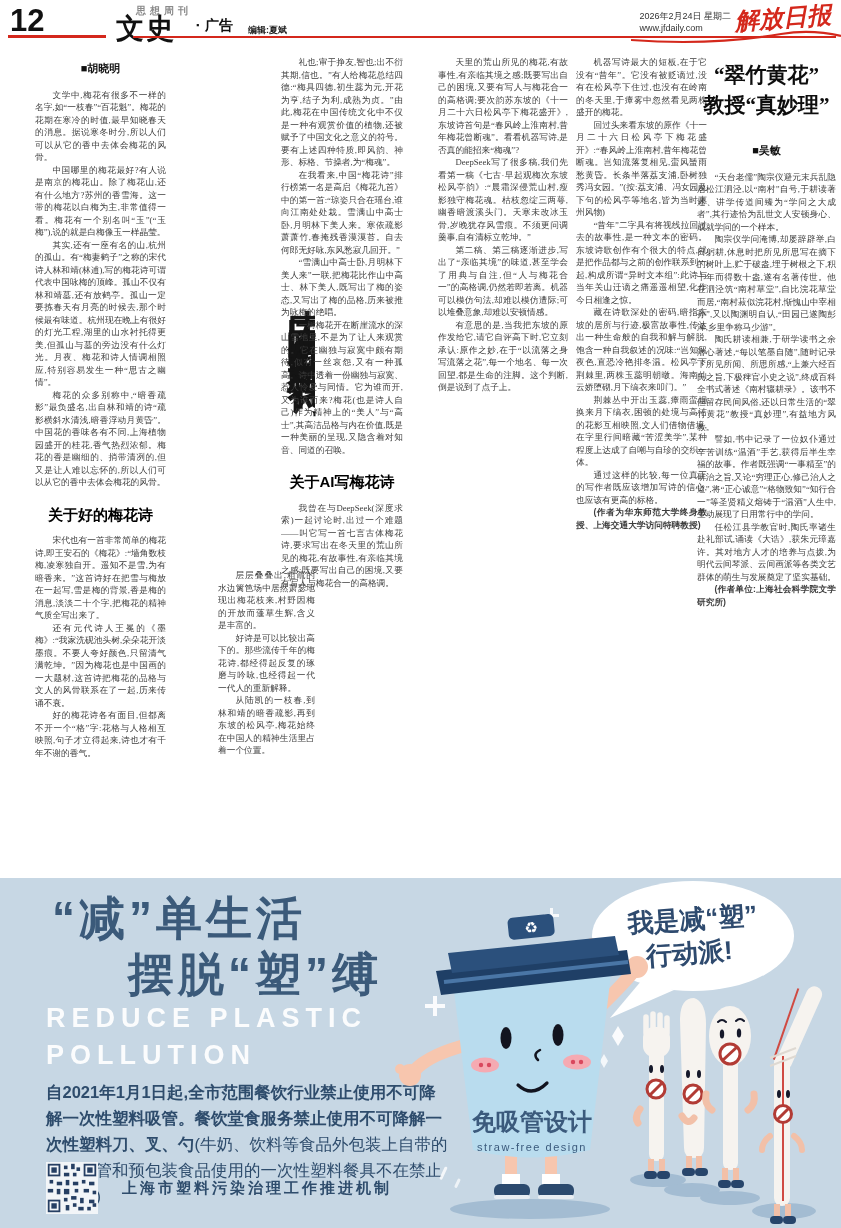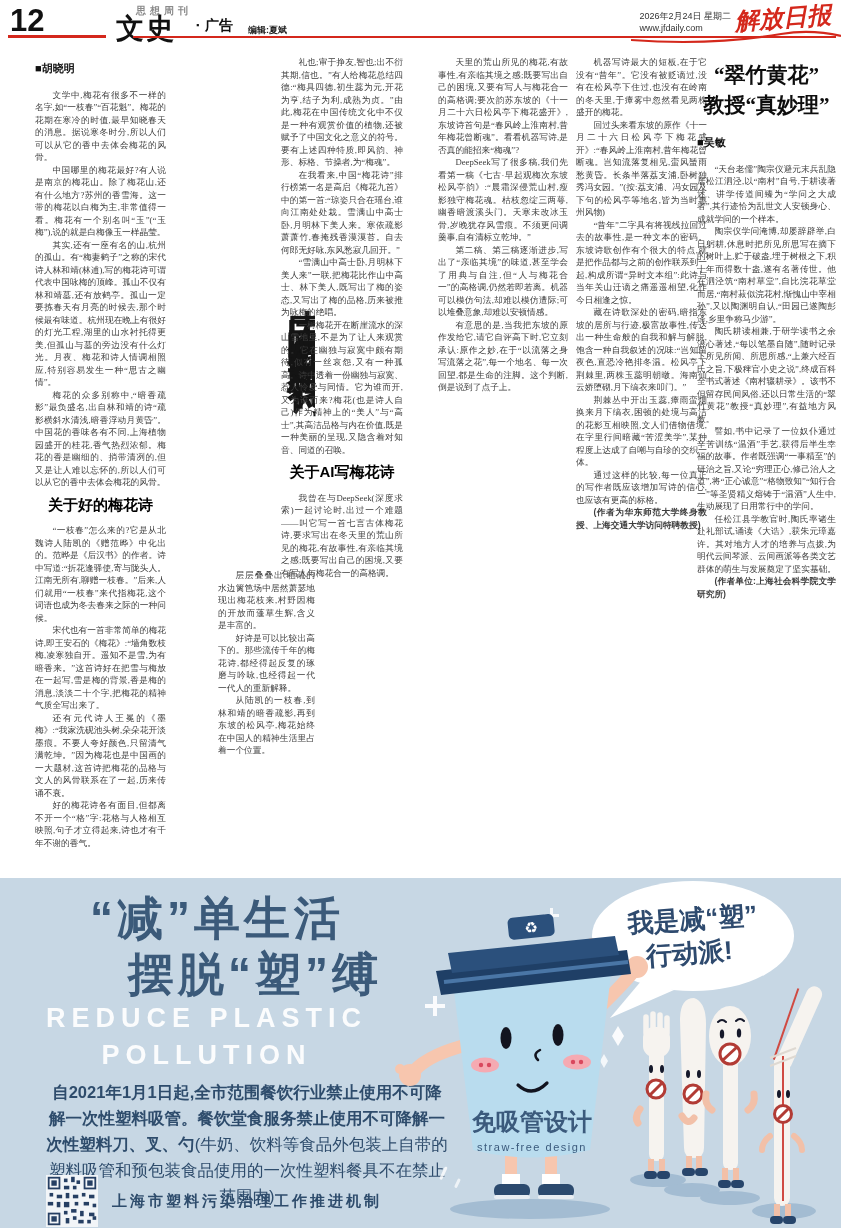--- a/index.html
+++ b/index.html
@@ -21,48 +21,48 @@
   .rule-b{position:absolute;left:133px;top:36px;width:703px;height:1.6px;background:#d4281c;}
   .hdr-date{position:absolute;right:110px;top:10px;text-align:left;font-size:9px;line-height:12px;color:#333;
         font-family:"Liberation Sans",sans-serif;}
   .hdr-logo{position:absolute;right:6px;top:2px;width:100px;height:34px;color:#d4281c;font-size:24px;
         font-weight:900;font-style:italic;transform:rotate(-4deg);font-family:"Liberation Serif",serif;}
   .hdr-swoosh{position:absolute;right:0;top:26px;width:210px;height:24px;}
   
   .col{position:absolute;top:56px;height:820px;overflow:hidden;text-align:justify;
        font-size:8.7px;line-height:12.5px;color:#3d3d3d;}
   .col p{margin:0;text-indent:2em;}
-  .byline{font-weight:bold;font-family:"Liberation Sans",sans-serif;
+  .byline{text-align:center;font-weight:bold;font-family:"Liberation Sans",sans-serif;
        font-size:11px;text-indent:0 !important;margin:6px 0 14px !important;color:#111;}
   .subhead{text-align:center;font-weight:bold;font-family:"Liberation Sans",sans-serif;
-       font-size:15px;margin:10px 0 13px !important;text-indent:0 !important;color:#000;}
+       font-size:15px;margin:20px 0 13px !important;text-indent:0 !important;color:#000;}
   .bold-attr{font-weight:bold;font-family:"Liberation Sans",sans-serif;}
   .c1{left:35px;width:131px;}
   .ct{left:180px;width:97px;margin-left:38px;}
   .vtitle{writing-mode:vertical-rl;text-orientation:upright;font-size:43px;font-weight:900;
        letter-spacing:7px;height:507px;width:97px;display:flex;justify-content:center;color:#141414;
        font-family:"Liberation Serif",serif;}
   .ct-text{margin-top:6px;}
   .c2{left:281px;width:122px;}
   .c3{left:414px;width:130px;margin-left:24px;}
   .c4{left:556px;width:131px;margin-left:20px;}
   .cs{left:697px;width:139px;}
   .side-title{font-size:21px;font-weight:900;text-align:center;line-height:30px;
-       margin:4px 0 16px !important;text-indent:0 !important;color:#0d0d0d;}
+       margin:4px 0 24px !important;text-indent:0 !important;color:#0d0d0d;}
   
   .ad{position:absolute;left:0;top:878px;width:841px;height:350px;background:#c7d7e4;
-      font-family:"Liberation Sans","DejaVu Sans",sans-serif;overflow:hidden;text-align:center;}
+      font-family:"Liberation Sans","DejaVu Sans",sans-serif;overflow:hidden;}
   .ad-title{position:absolute;left:52px;top:12px;font-size:46px;font-weight:800;color:#3b5a7a;
       letter-spacing:4px;line-height:56px;}
   .ad-title .l2{display:block;margin-left:76px;}
   .ad-en{position:absolute;left:46px;top:122px;font-size:27px;color:rgba(255,255,255,0.93);
       letter-spacing:6px;line-height:37px;font-weight:600;}
   .ad-body{position:absolute;left:46px;top:184px;width:402px;font-size:16.5px;line-height:26px;color:#2e4c6c;}
   .ad-body .b{font-weight:800;}
-  .ad-footer{position:absolute;left:46px;top:297px;display:flex;align-items:center;gap:14px;}
+  .ad-footer{position:absolute;left:46px;top:284px;display:flex;align-items:center;gap:24px;}
   .ad-caption{font-size:15px;font-weight:800;letter-spacing:3px;color:#2e4c6c;}
   .illus{position:absolute;right:0;top:0;width:451px;height:350px;}
 </style>
 </head>
 <body>
 
 <div class="page">
 
   <div class="hdr-weekly">思想周刊</div>
   <div class="hdr-pagenum">12</div>
@@ -86,21 +86,20 @@
     <div>
 
     <p>文学中,梅花有很多不一样的名字,如“一枝春”“百花魁”。梅花的花期在寒冷的时值,最早知晓春天的消息。据说寒冬时分,所以人们可以从它的香中去体会梅花的风骨。</p>
         <p>中国哪里的梅花最好?有人说是南京的梅花山。除了梅花山,还有什么地方?苏州的香雪海。这一带的梅花以白梅为主,非常值得一看。梅花有一个别名叫“玉”(“玉梅”),说的就是白梅像玉一样晶莹。</p>
         <p>其实,还有一座有名的山,杭州的孤山。有“梅妻鹤子”之称的宋代诗人林和靖(林逋),写的梅花诗可谓代表中国咏梅的顶峰。孤山不仅有林和靖墓,还有放鹤亭。孤山一定要拣春天有月亮的时候去,那个时候最有味道。杭州现在晚上有很好的灯光工程,湖里的山水衬托得更美,但孤山与墓的旁边没有什么灯光。月夜、梅花和诗人情调相照应,特别容易发生一种“思古之幽情”。</p>
         <p>梅花的众多别称中,“暗香疏影”最负盛名,出自林和靖的诗“疏影横斜水清浅,暗香浮动月黄昏”。中国花的香味各有不同,上海植物园盛开的桂花,香气热烈浓郁。梅花的香是幽细的、捎带清冽的,但又是让人难以忘怀的,所以人们可以从它的香中去体会梅花的风骨。</p>
       </div>
     <p class="subhead">关于好的梅花诗</p>
     <div>
 
-    <p>“一枝春”怎么来的?它是从北魏诗人陆凯的《赠范晔》中化出的。范晔是《后汉书》的作者。诗中写道:“折花逢驿使,寄与陇头人。江南无所有,聊赠一枝春。”后来,人们就用“一枝春”来代指梅花,这个词语也成为冬去春来之际的一种问候。</p>
         <p>宋代也有一首非常简单的梅花诗,即王安石的《梅花》:“墙角数枝梅,凌寒独自开。遥知不是雪,为有暗香来。”这首诗好在把雪与梅放在一起写,雪是梅的背景,香是梅的消息,淡淡二十个字,把梅花的精神气质全写出来了。</p>
         <p>还有元代诗人王冕的《墨梅》:“我家洗砚池头树,朵朵花开淡墨痕。不要人夸好颜色,只留清气满乾坤。”因为梅花也是中国画的一大题材,这首诗把梅花的品格与文人的风骨联系在了一起,历来传诵不衰。</p>
         <p>好的梅花诗各有面目,但都离不开一个“格”字:花格与人格相互映照,句子才立得起来,诗也才有千年不谢的香气。</p>
       </div>
   </div>
 
   <div class="col ct">
     <div class="vtitle">中国有哪些好的梅花诗</div>
     <div class="ct-text">
 

